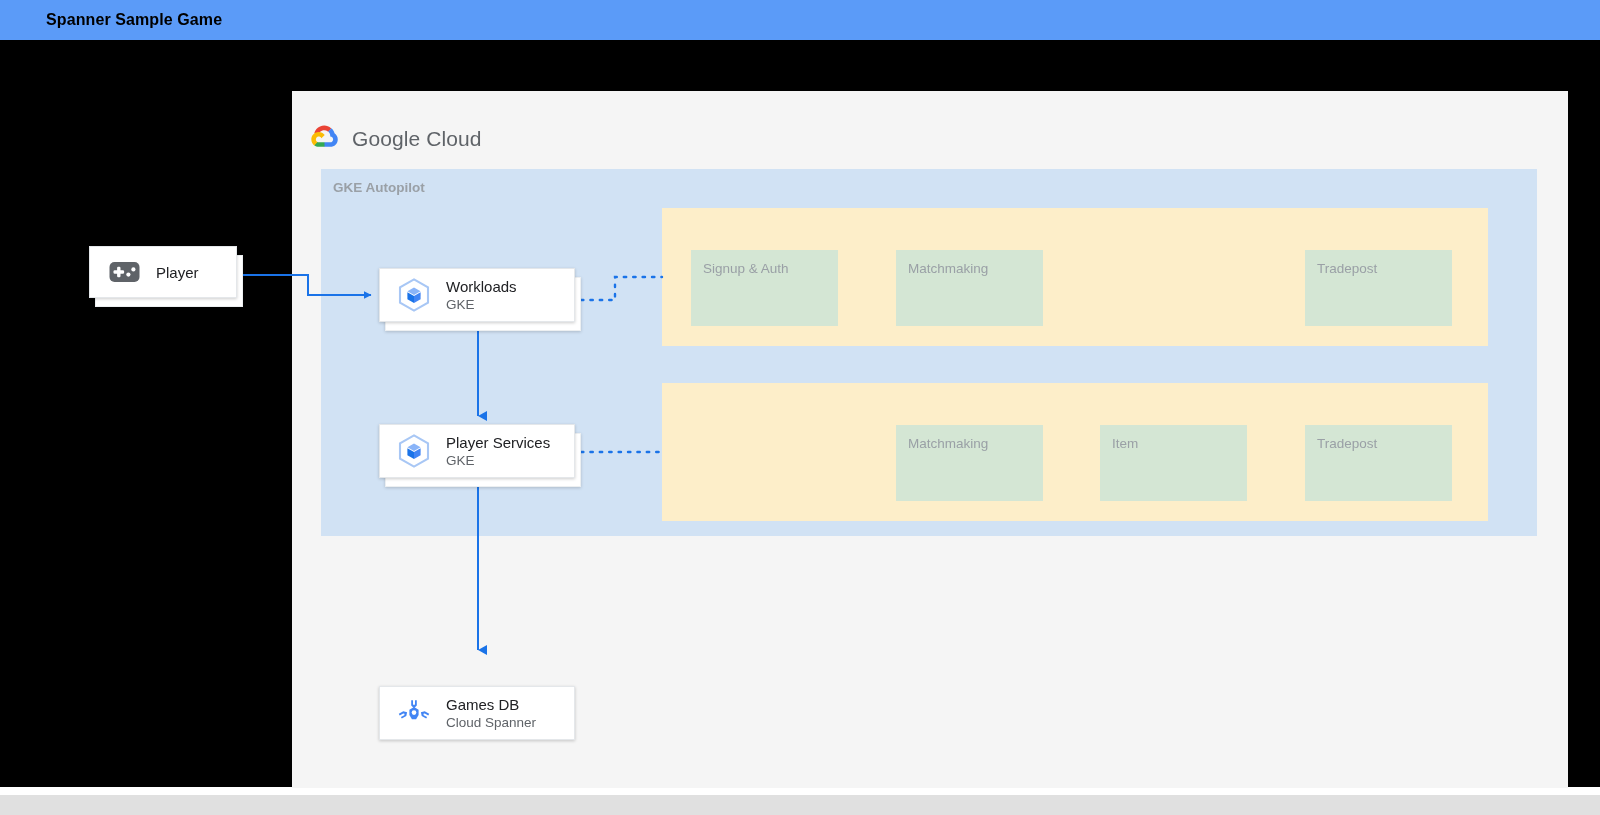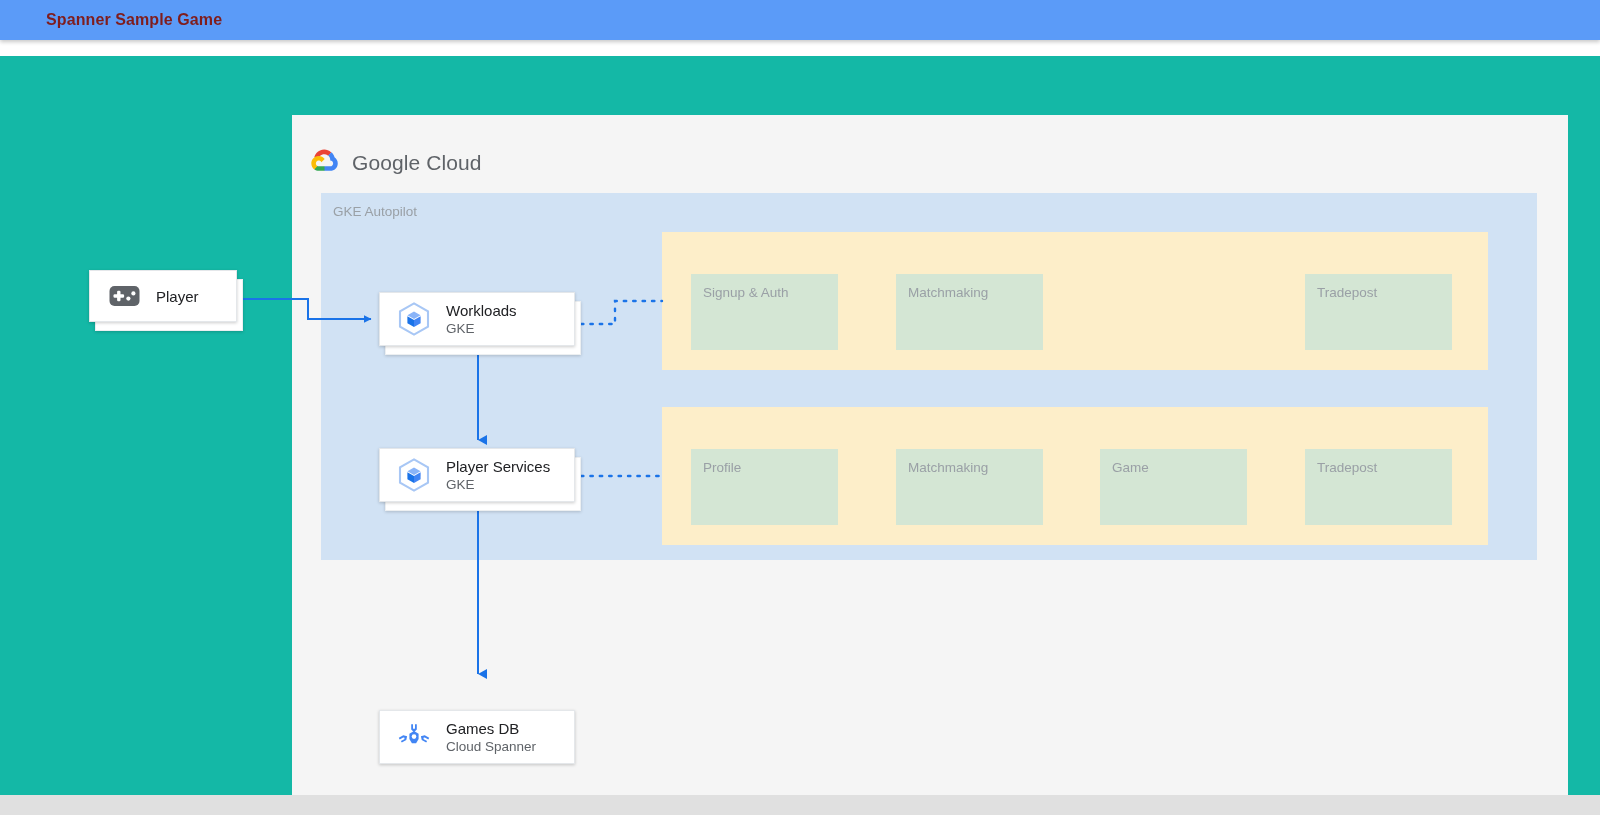--- a/index.html
+++ b/index.html
@@ -18,34 +18,34 @@
     width: 1600px;
     height: 40px;
     background: #5b9bf8;
     box-shadow: 0 2px 4px rgba(0,0,0,0.22);
     z-index: 50;
   }
   #app-bar-title {
     position: absolute;
     left: 46px; top: 0;
     line-height: 40px;
-    color: #7f1d1d;
+    color: #000000;
     font-size: 16px;
     font-weight: bold;
     letter-spacing: 0.1px;
     white-space: nowrap;
   }
 
   
   #page-body {
     position: absolute;
-    left: 0; top: 56px;
+    left: 0; top: 32px;
     width: 1600px;
     height: 755px;
-    background: #14b8a6;
+    background: #000000;
   }
 
   #footer-bar {
     position: absolute;
     left: 0; top: 795px;
     width: 1600px;
     height: 20px;
     background: #e0e0e0;
   }
 
@@ -80,20 +80,21 @@
     width: 1216px;
     height: 367px;
     background: #d1e2f4;
   }
   #gke-zone-label {
     position: absolute;
     left: 12px; top: 11px;
     font-size: 13.5px;
     color: #9aa0a6;
     white-space: nowrap;
+    font-weight: bold;
   }
 
   
   .service-panel {
     position: absolute;
     background: #fdeec9;
   }
   #service-panel-0 { left: 370px; top: 117px; width: 826px; height: 138px; }
   #service-panel-1 { left: 370px; top: 292px; width: 826px; height: 138px; }
 
@@ -217,28 +218,25 @@
       </div>
       <div class="service-box sbx-1">
         <span class="service-box-label">Matchmaking</span>
       </div>
       <div class="service-box sbx-3">
         <span class="service-box-label">Tradepost</span>
       </div>
     </div>
 
     <div class="service-panel" id="service-panel-1">
-      <div class="service-box sbx-0">
-        <span class="service-box-label">Profile</span>
-      </div>
       <div class="service-box sbx-1">
         <span class="service-box-label">Matchmaking</span>
       </div>
       <div class="service-box sbx-2">
-        <span class="service-box-label">Game</span>
+        <span class="service-box-label">Item</span>
       </div>
       <div class="service-box sbx-3">
         <span class="service-box-label">Tradepost</span>
       </div>
     </div>
 
     <svg id="connectors">
       <defs>
         <marker id="arrow-r" markerWidth="9" markerHeight="9" refX="7.5" refY="4.5" orient="auto" markerUnits="userSpaceOnUse">
           <path d="M0,0.6 L8,4.5 L0,8.4 Z" fill="#1a73e8"></path>

